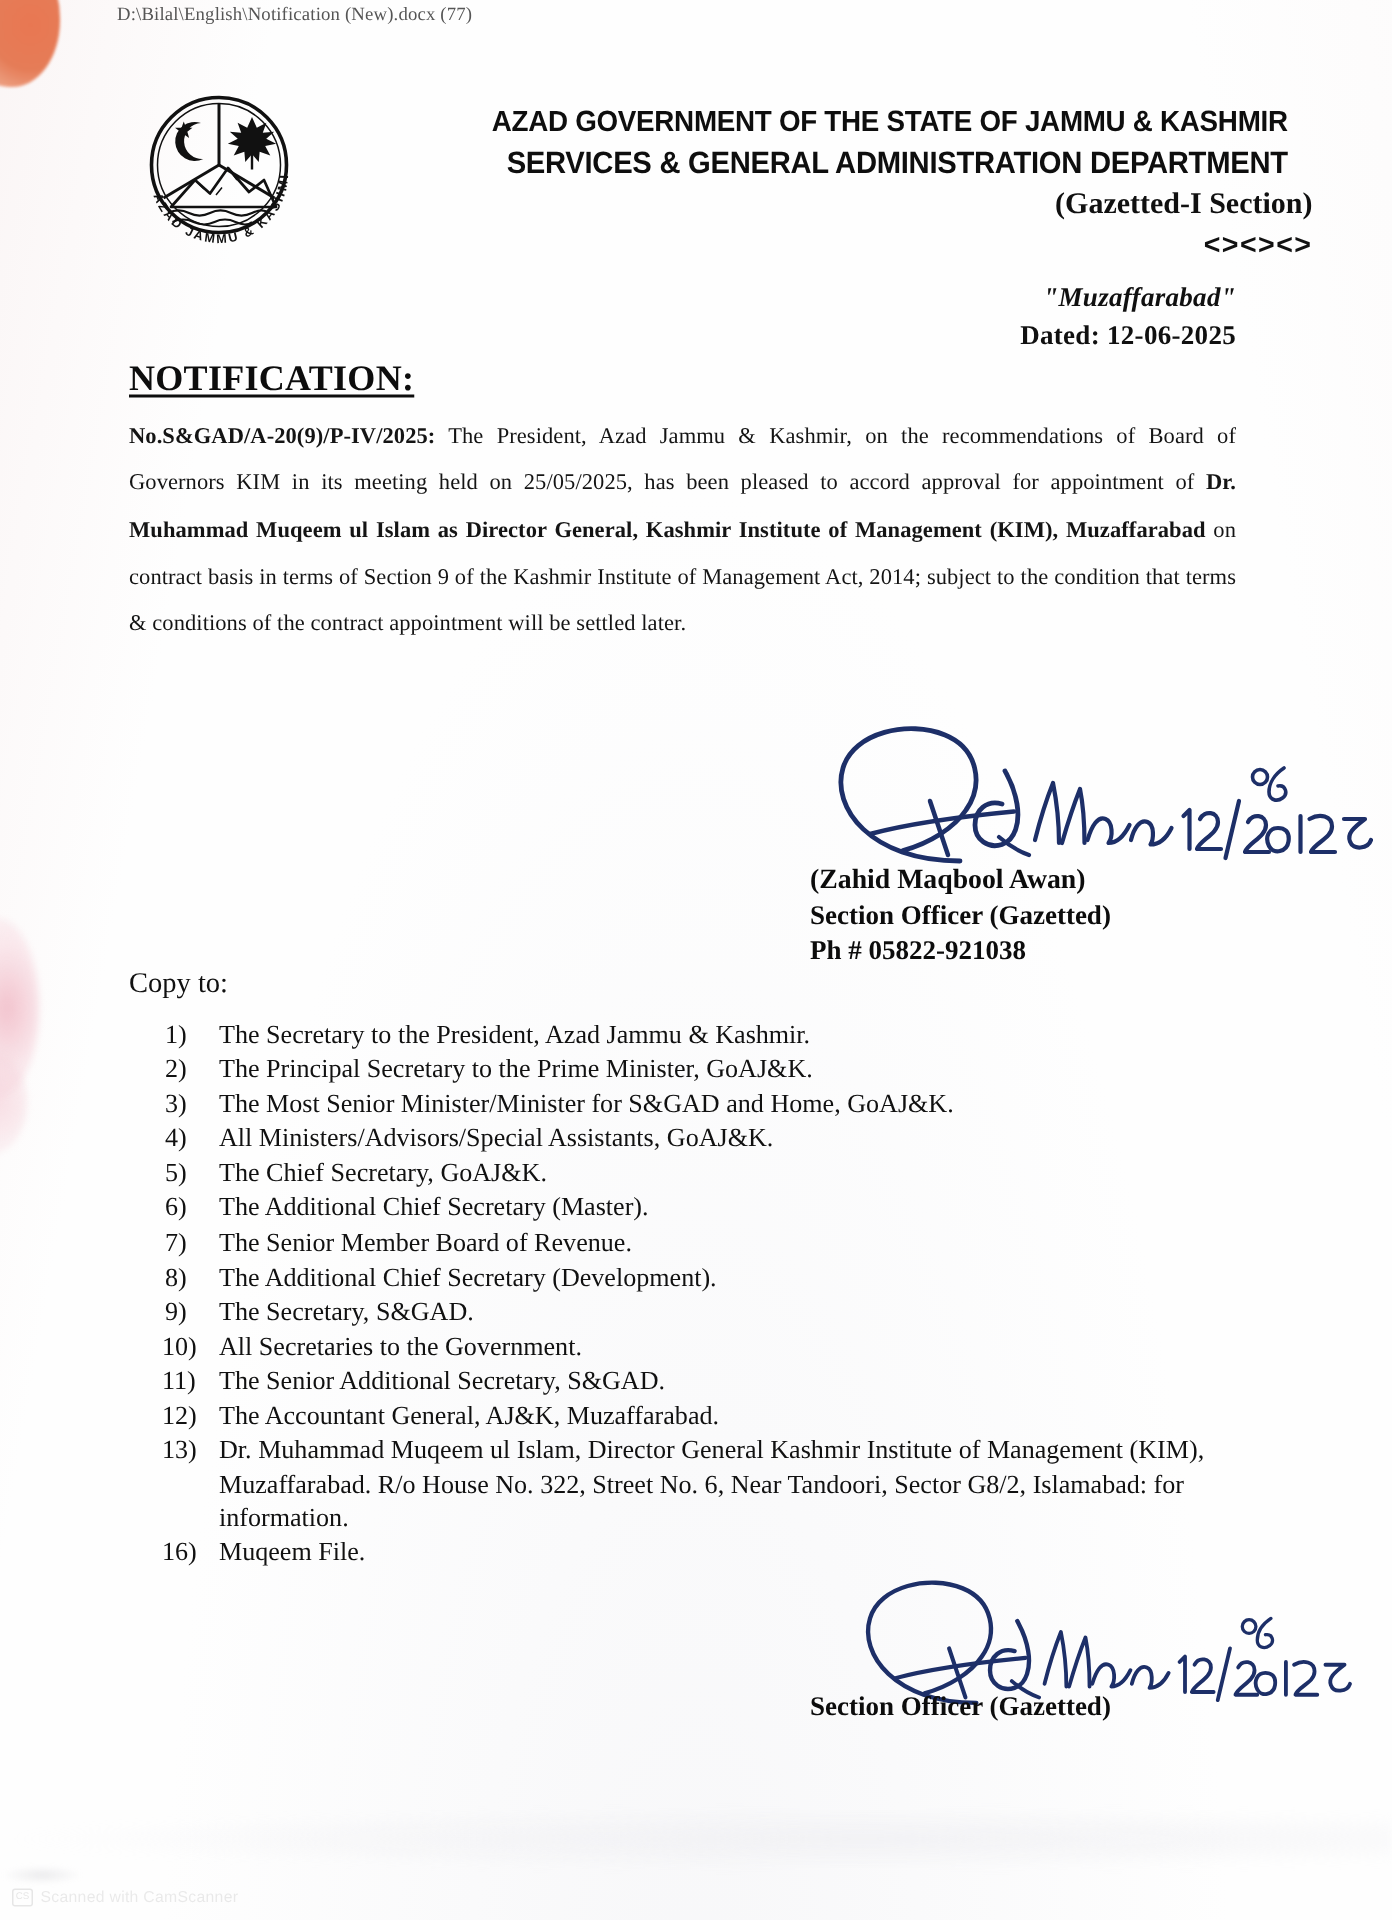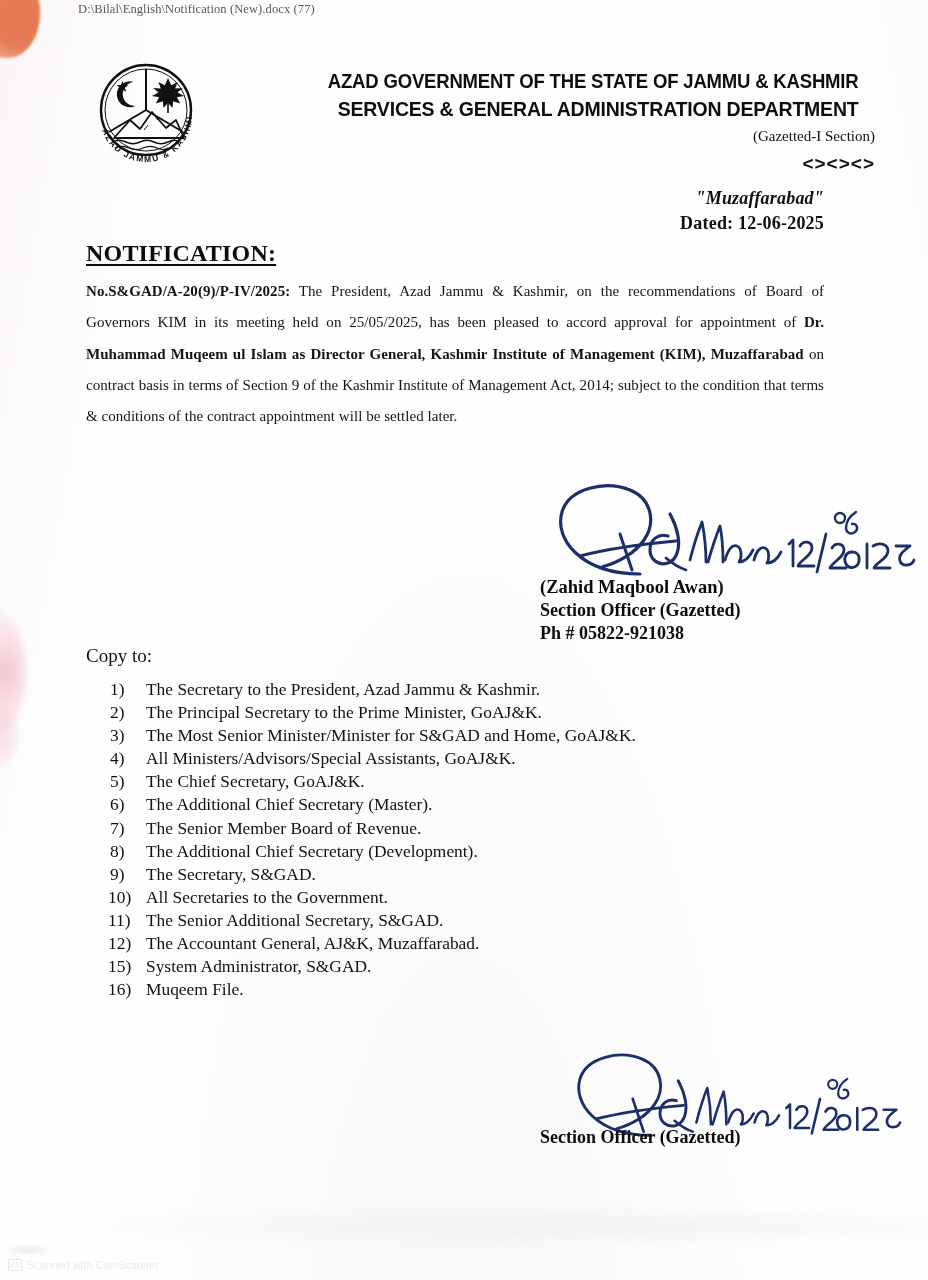--- a/index.html
+++ b/index.html
@@ -124,22 +124,22 @@
     letter-spacing: -0.2px;
     line-height: 26px;
   }
   .lh-line2 {
     font-size: 20.5px;
     letter-spacing: -0.2px;
     line-height: 29px;
   }
   .lh-line3 {
     font-family: "Liberation Serif", serif;
-    font-weight: normal;
-    font-size: 15px;
+    font-weight: bold;
+    font-size: 20px;
     line-height: 26px;
     color: #101010;
   }
   .lh-orn {
     font-family: "Liberation Sans", sans-serif;
     font-weight: bold;
     font-size: 19px;
     line-height: 30px;
     letter-spacing: 1px;
     color: #111;
@@ -468,22 +468,22 @@
     </div>
     <div class="copy-item">
       <span class="copy-num wide">11)</span>
       <span class="copy-text">The Senior Additional Secretary, S&amp;GAD.</span>
     </div>
     <div class="copy-item">
       <span class="copy-num wide">12)</span>
       <span class="copy-text">The Accountant General, AJ&amp;K, Muzaffarabad.</span>
     </div>
     <div class="copy-item">
-      <span class="copy-num wide">15)</span>
-      <span class="copy-text">System Administrator, S&amp;GAD.</span>
+      <span class="copy-num wide">13)</span>
+      <span class="copy-text">Dr. Muhammad Muqeem ul Islam, Director General Kashmir Institute of Management (KIM), Muzaffarabad. R/o House No. 322, Street No. 6, Near Tandoori, Sector G8/2, Islamabad: for information.</span>
     </div>
     <div class="copy-item">
       <span class="copy-num wide">16)</span>
       <span class="copy-text">Muqeem File.</span>
     </div>
   </div>
 
   <div class="sig-block-2">
     <div class="sig-mark">
       <svg width="340" height="100" viewBox="0 0 330 110" xmlns="http://www.w3.org/2000/svg">

